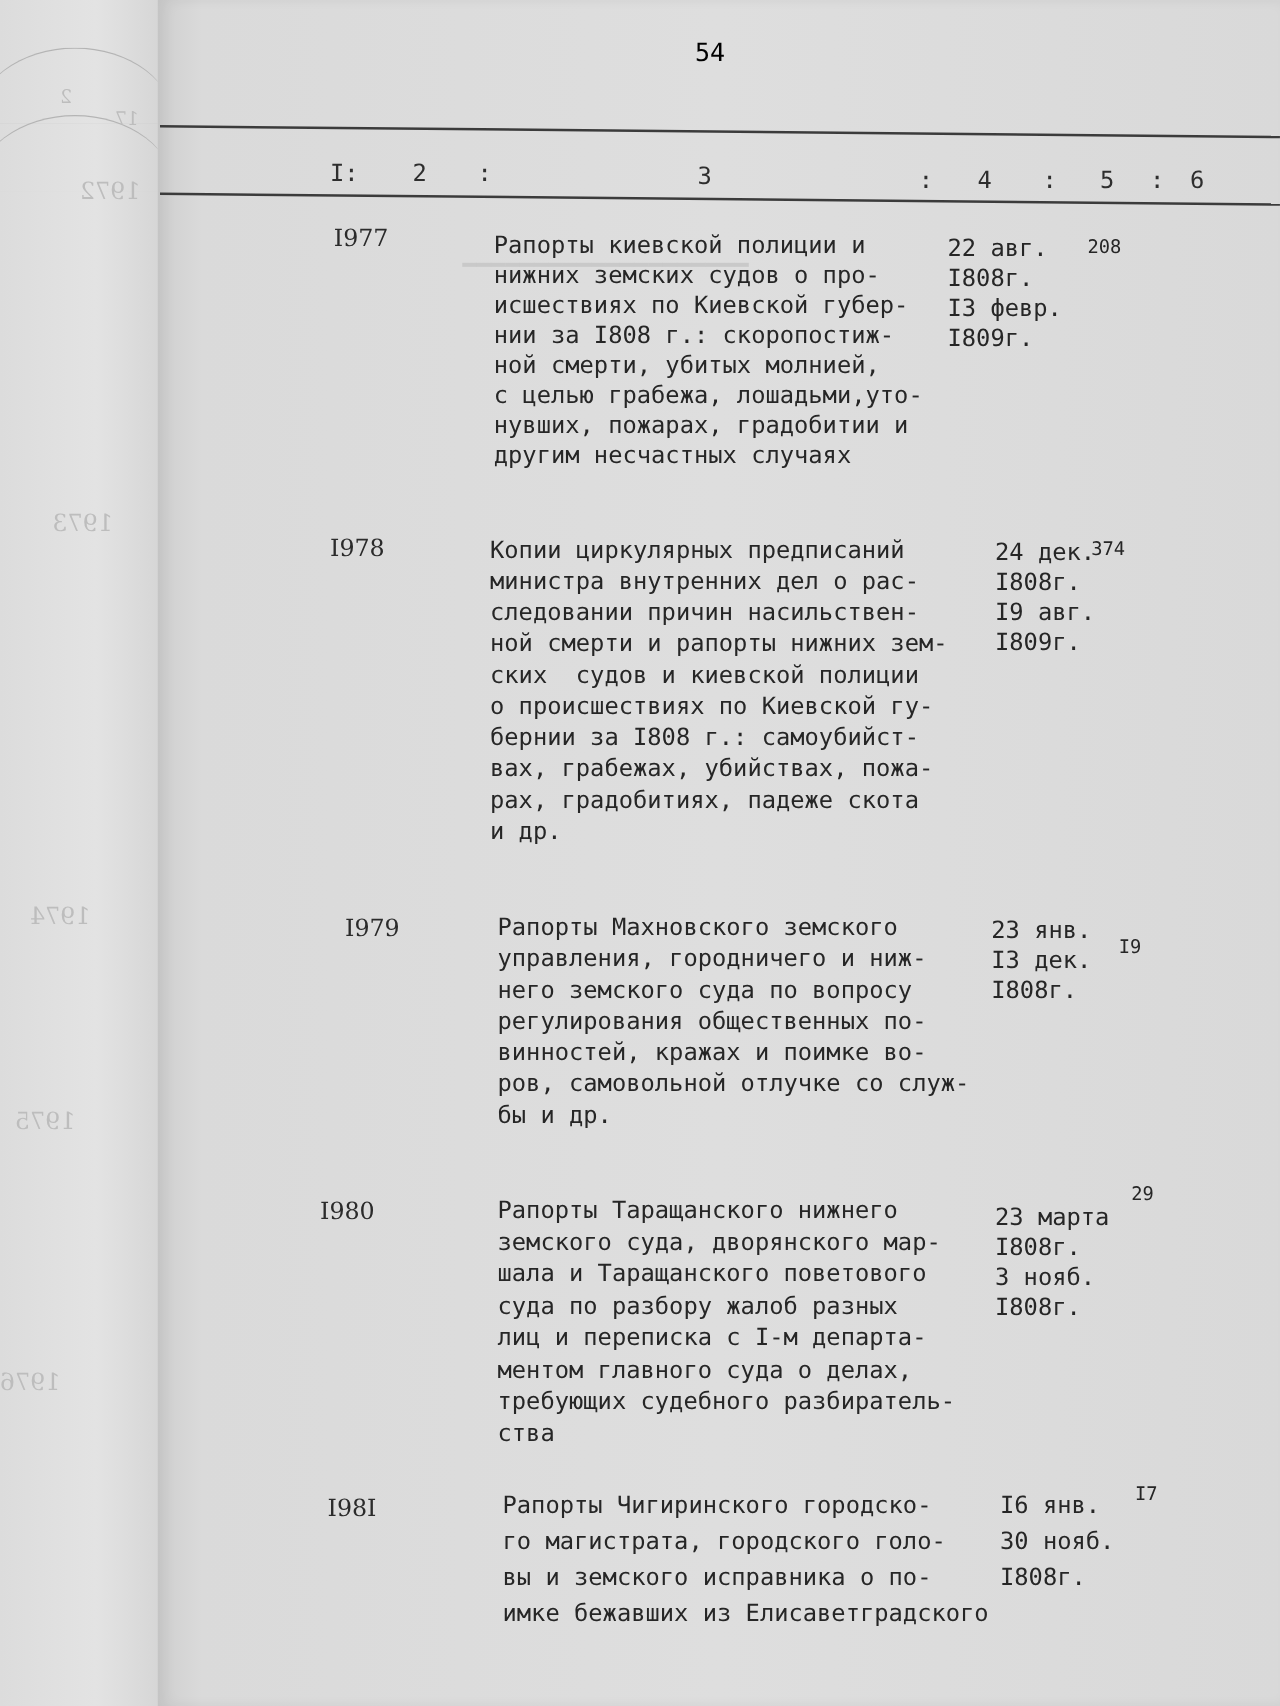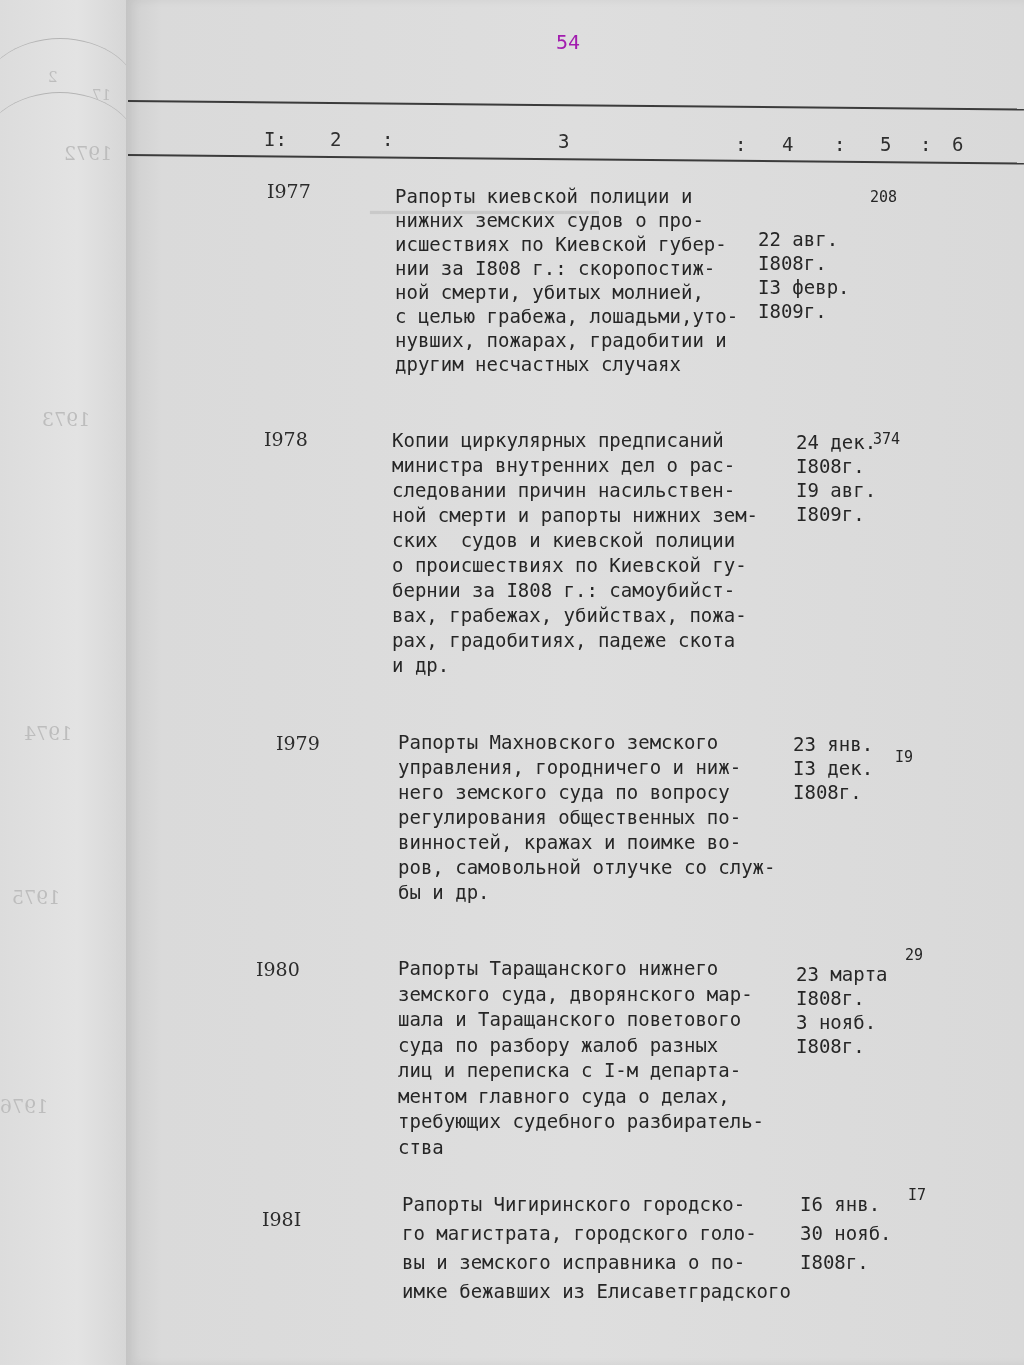--- a/index.html
+++ b/index.html
@@ -23,21 +23,21 @@
     }
     .right-page {
       position: absolute; left: 126px; top: 0; width: 898px; height: 1365px;
       background: linear-gradient(90deg, #cfcfcf 0%, #dadada 4%, #dedede 50%, #d9d9d9 100%);
       box-shadow: inset 6px 0 10px rgba(0,0,0,0.06);
     }
     .bleed {
       position: absolute; color: #c9c9c9; font-size: 19px; white-space: pre; line-height: 24px;
     }
     .page-num {
-      position: absolute; left: 556px; top: 30px; font-size: 20px; color: #a21caf;
+      position: absolute; left: 556px; top: 30px; font-size: 20px; color: #000000;
     }
     .hline {
       position: absolute; left: 128px; width: 896px; height: 2px; background: #3b3b3b;
       transform-origin: left center;
     }
     .hline.top { top: 100px; transform: rotate(0.55deg); }
     .hline.bottom { top: 154px; transform: rotate(0.55deg); }
     .colhead {
       position: absolute; top: 128px; font-size: 19px; color: #2e2e2e;
     }
@@ -87,21 +87,21 @@
 <div class="entry">
   <span class="num" style="left:267px;top:180px;">I977</span>
   <span class="desc" style="left:395px;top:184px;">Рапорты киевской полиции и
 нижних земских судов о про-
 исшествиях по Киевской губер-
 нии за I808 г.: скоропостиж-
 ной смерти, убитых молнией,
 с целью грабежа, лошадьми,уто-
 нувших, пожарах, градобитии и
 другим несчастных случаях</span>
-  <span class="date" style="left:758px;top:187px;margin-top:40px;">22 авг.
+  <span class="date" style="left:758px;top:187px;">22 авг.
 I808г.
 I3 февр.
 I809г.</span>
   <span class="sheets" style="left:870px;top:188px;">208</span>
 </div>
 
 <div class="entry">
   <span class="num" style="left:264px;top:428px;">I978</span>
   <span class="desc" style="left:392px;top:428px;line-height:25px;">Копии циркулярных предписаний
 министра внутренних дел о рас-
@@ -146,21 +146,21 @@
 требующих судебного разбиратель-
 ства</span>
   <span class="date" style="left:796px;top:950px;margin-top:12px;">23 марта
 I808г.
 3 нояб.
 I808г.</span>
   <span class="sheets" style="left:905px;top:946px;">29</span>
 </div>
 
 <div class="entry">
-  <span class="num" style="left:262px;top:1196px;margin-top:12px;">I98I</span>
+  <span class="num" style="left:262px;top:1196px;">I98I</span>
   <span class="desc" style="left:402px;top:1190px;line-height:29px;">Рапорты Чигиринского городско-
 го магистрата, городского голо-
 вы и земского исправника о по-
 имке бежавших из Елисаветградского</span>
   <span class="date" style="left:800px;top:1190px;line-height:29px;">I6 янв.
 30 нояб.
 I808г.</span>
   <span class="sheets" style="left:908px;top:1186px;">I7</span>
 </div>
 

